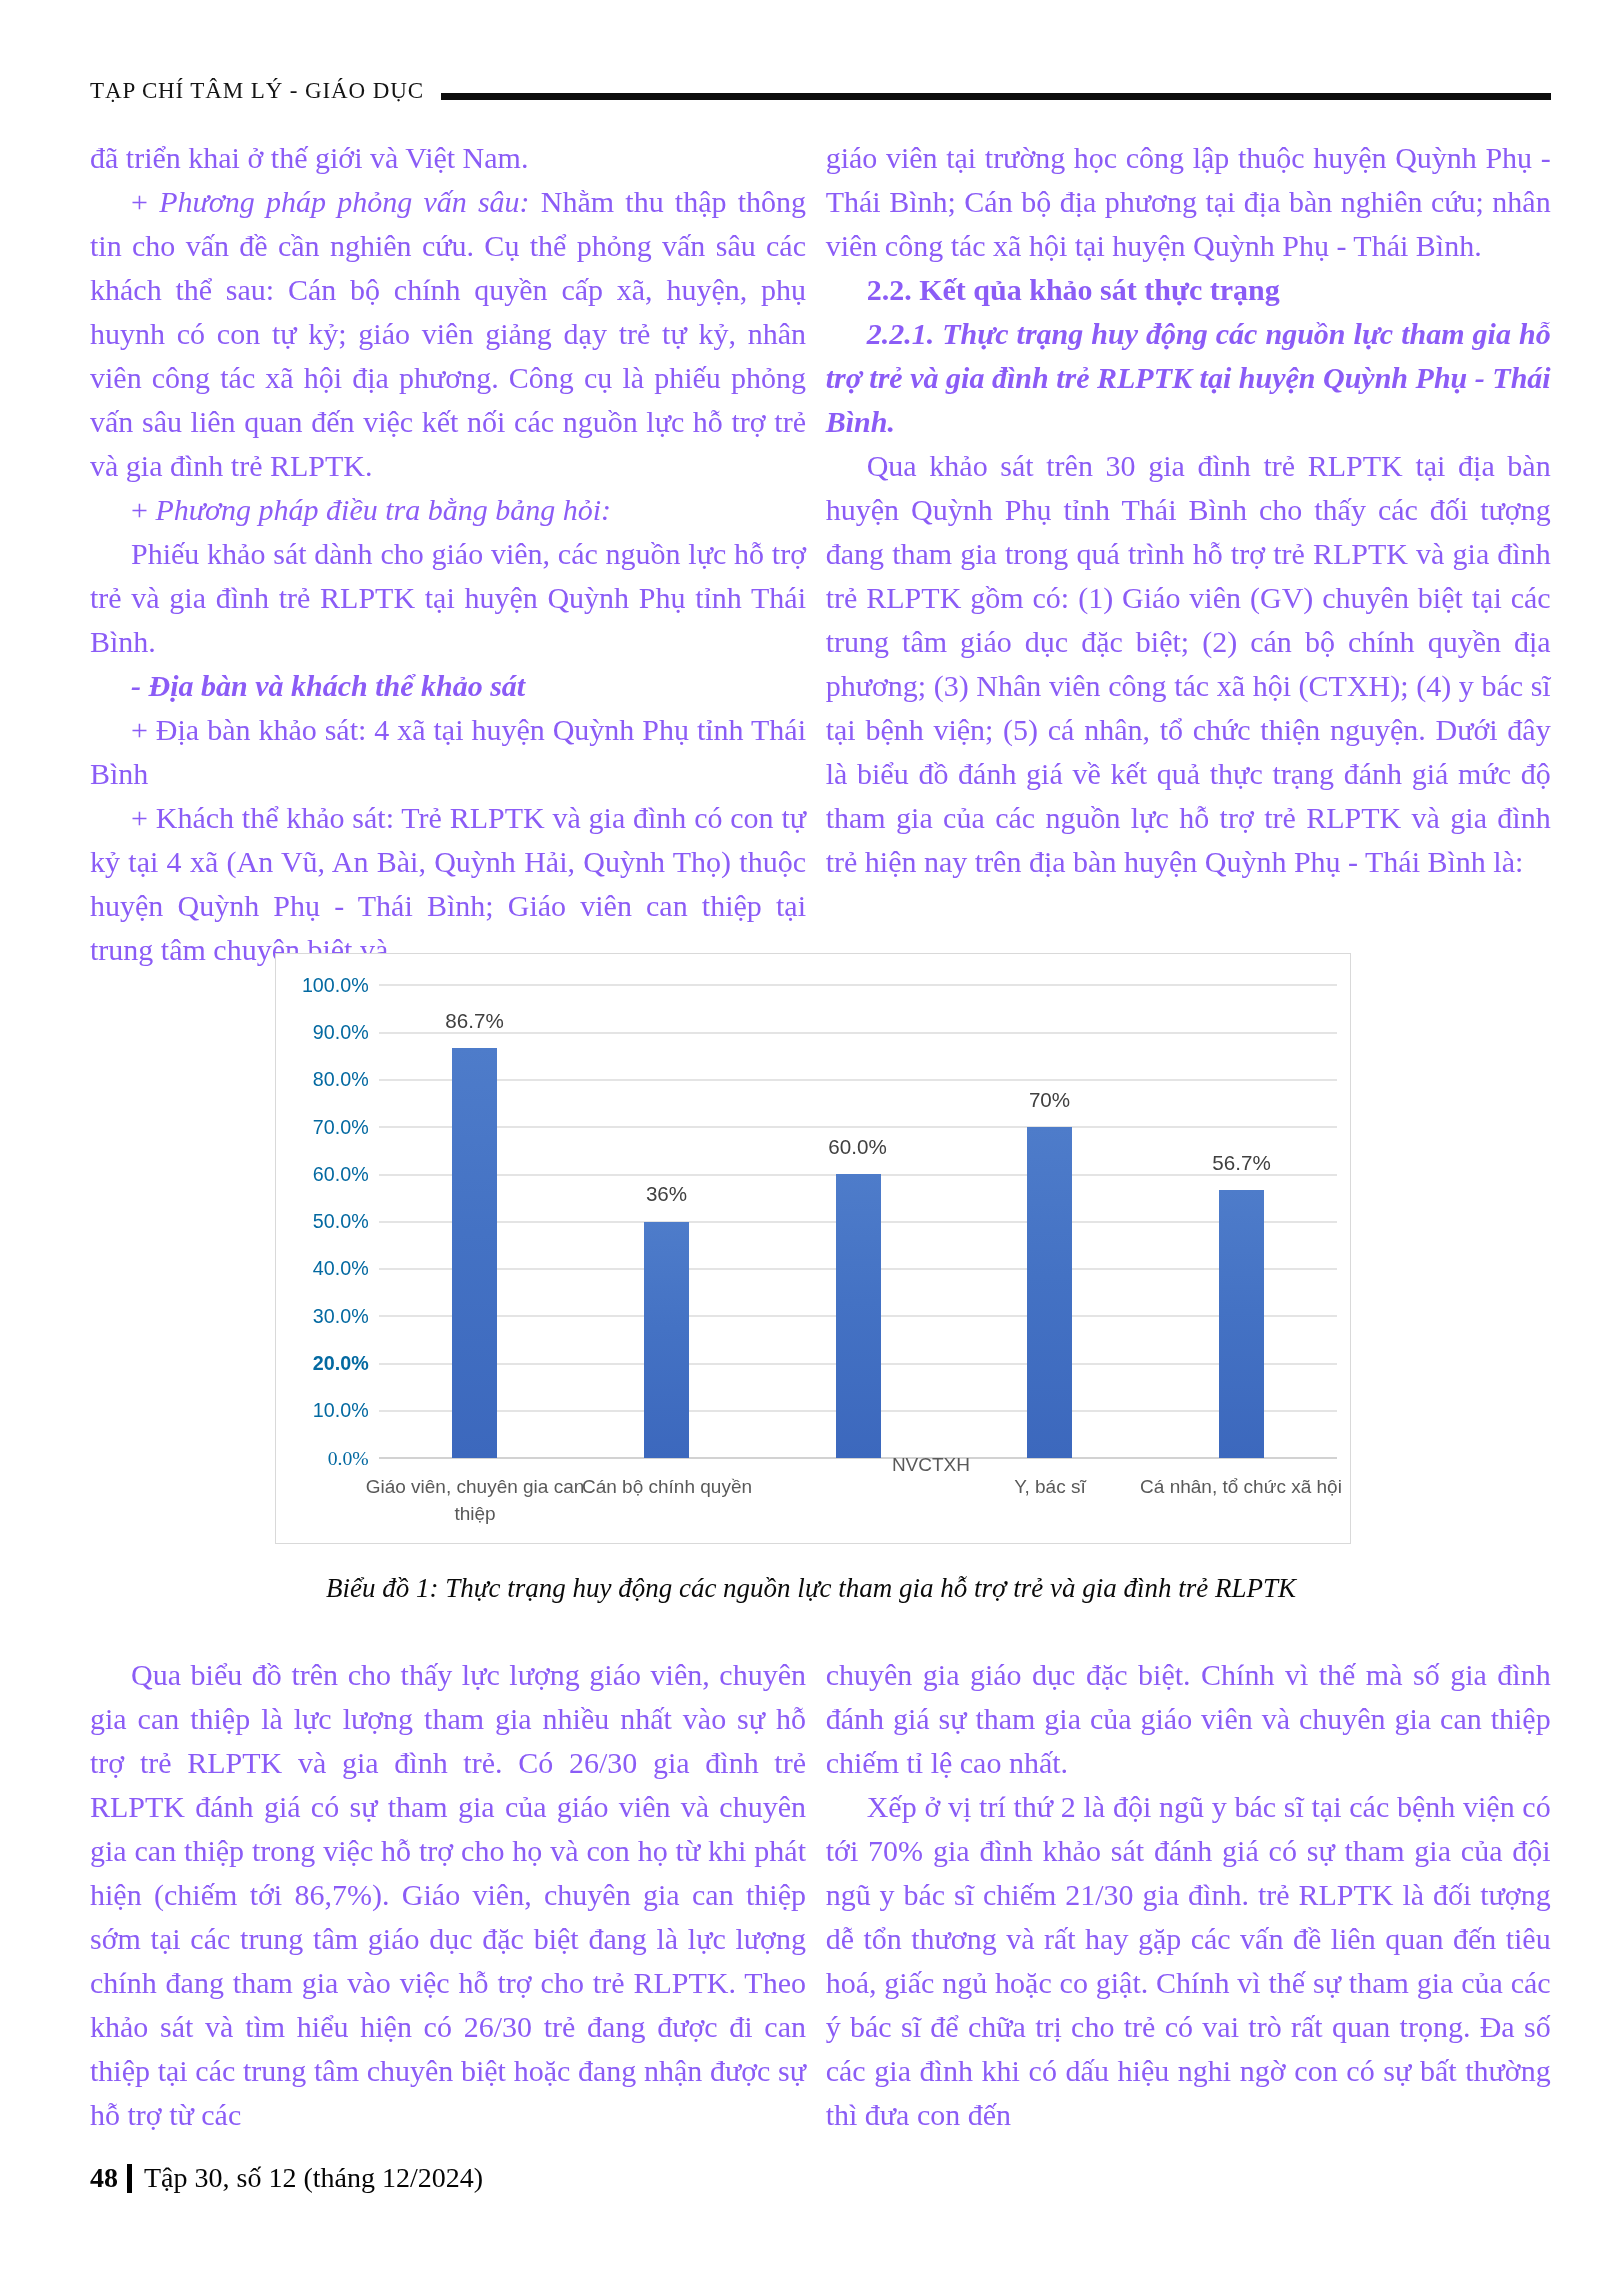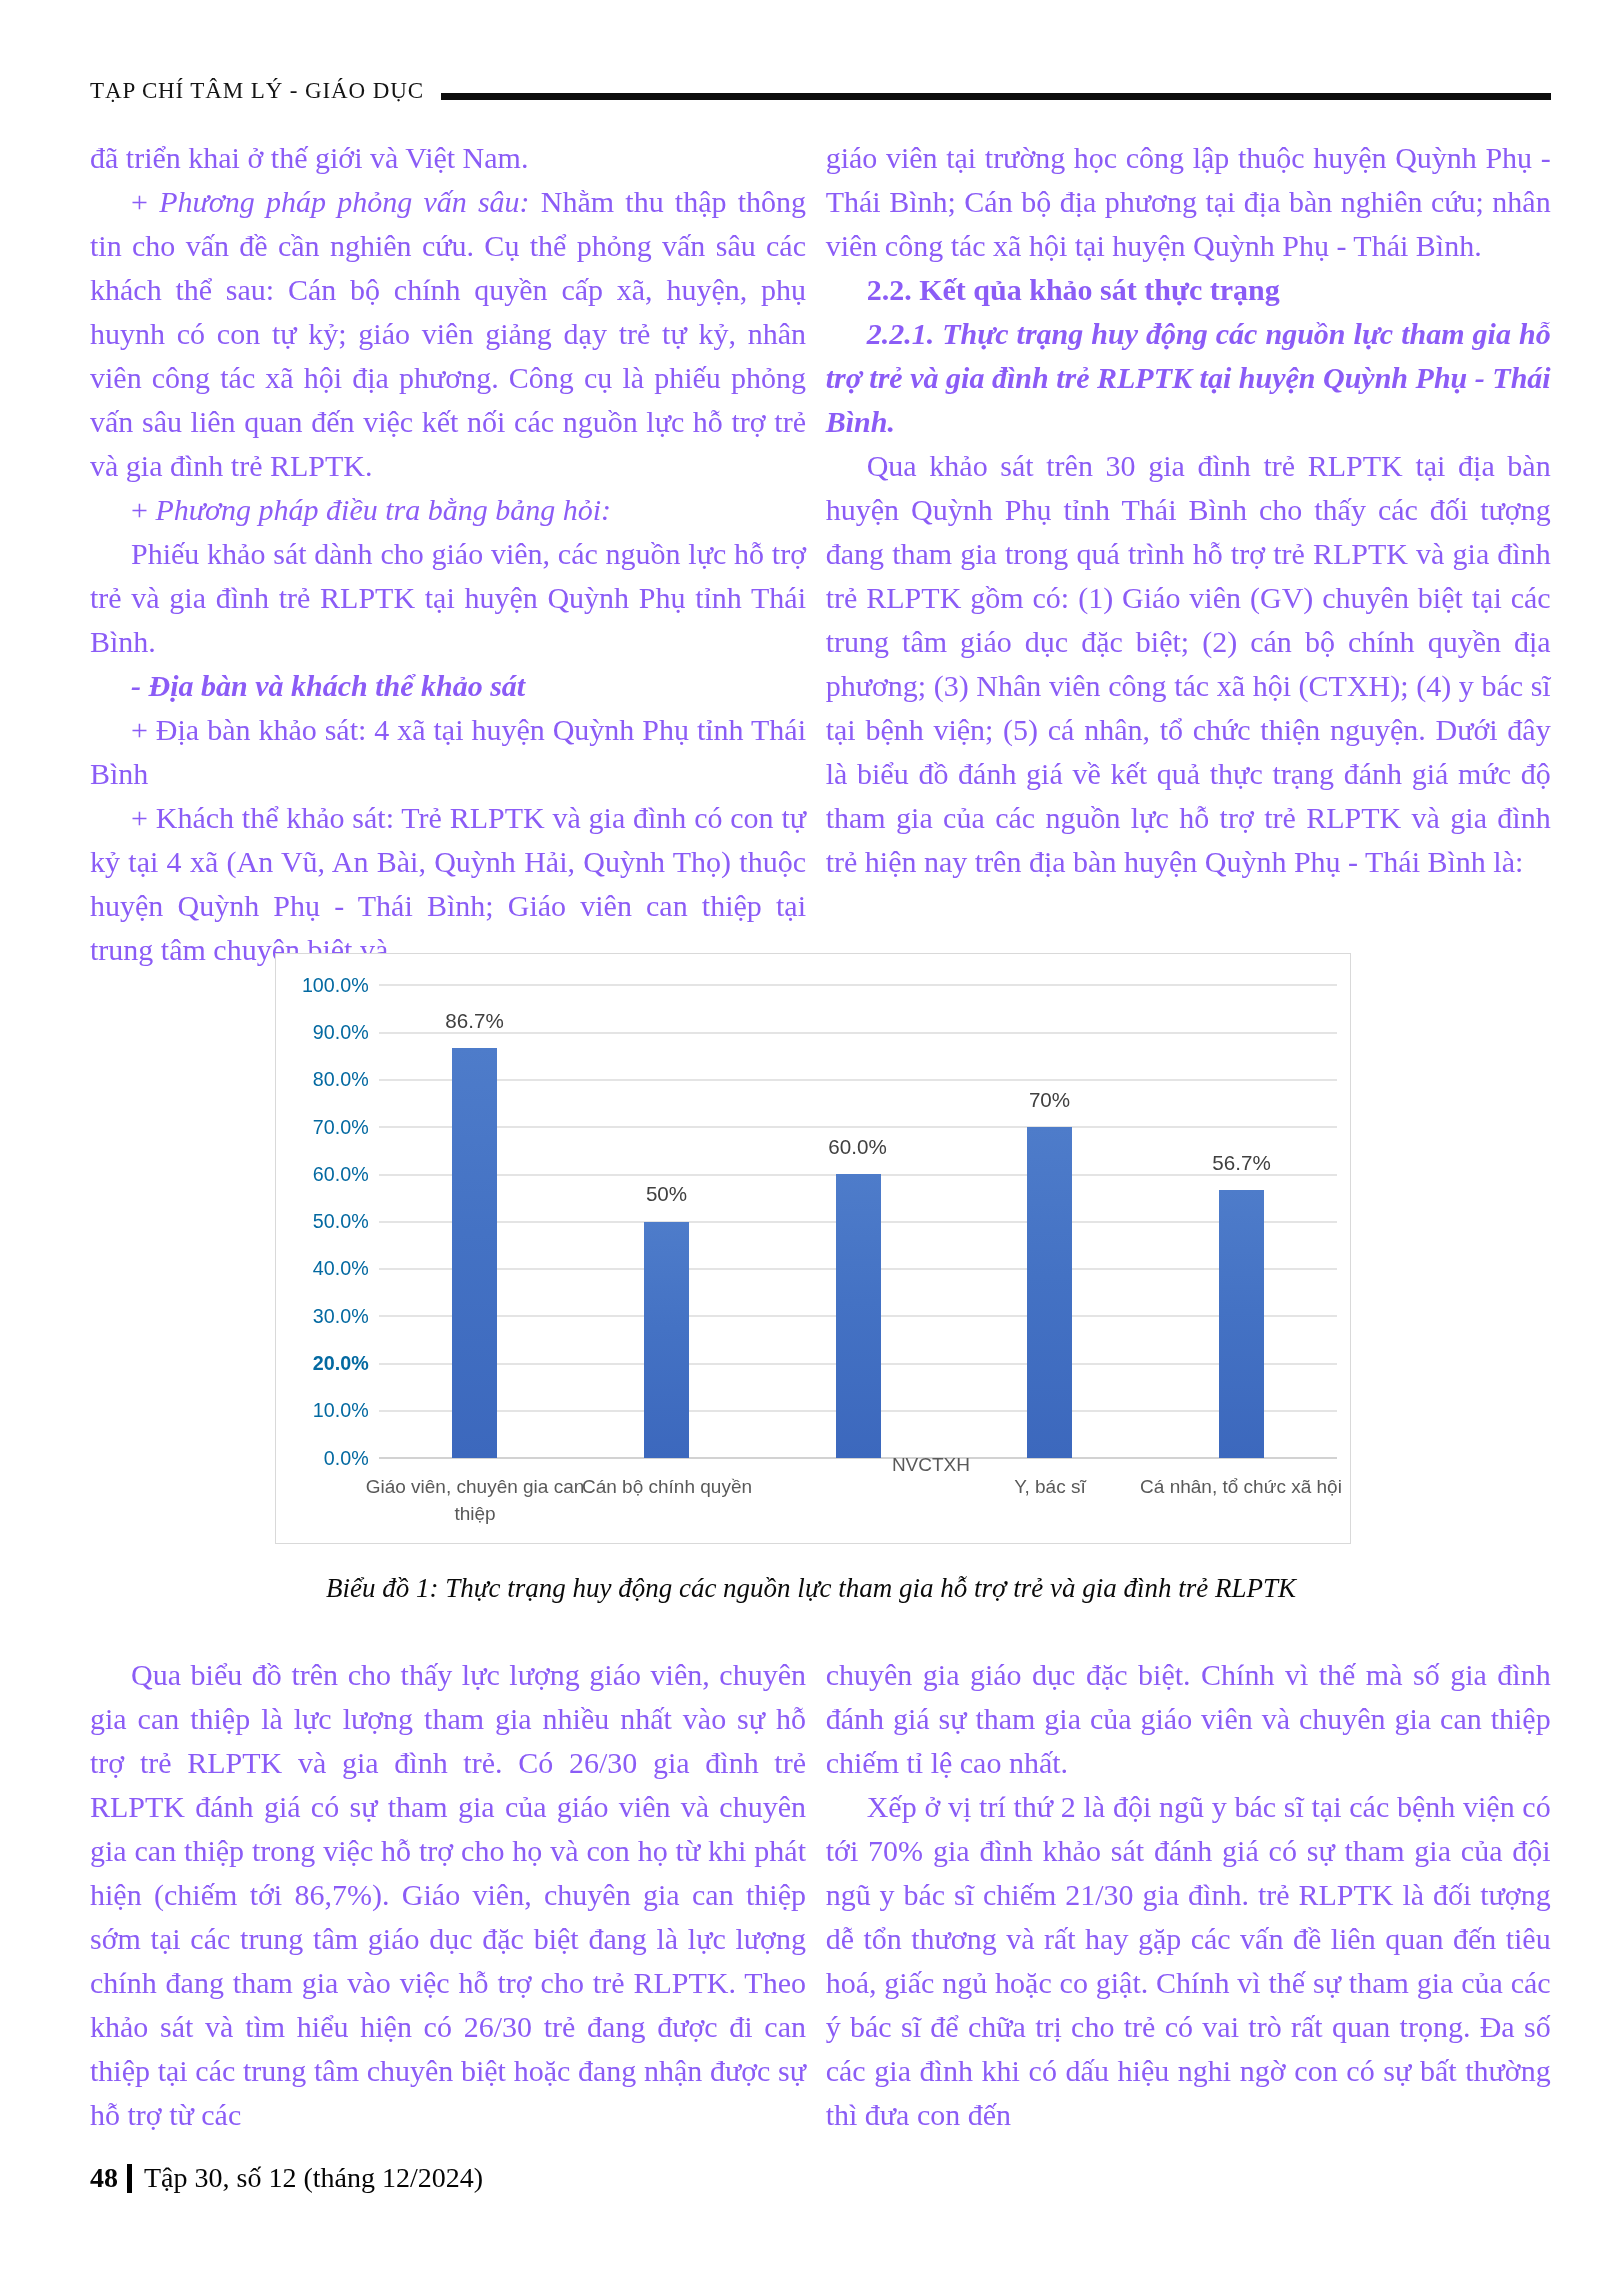--- a/index.html
+++ b/index.html
@@ -64,21 +64,21 @@
     <div class="col rc">
         <p class="noind"><span class="">giáo viên tại trường học công lập thuộc huyện Quỳnh Phụ - Thái Bình; Cán bộ địa phương tại địa bàn nghiên cứu; nhân viên công tác xã hội tại huyện Quỳnh Phụ - Thái Bình.</span></p>
         <p class="ind"><span class="bd">2.2. Kết qủa khảo sát thực trạng</span></p>
         <p class="ind"><span class="it bd">2.2.1. Thực trạng huy động các nguồn lực tham gia hỗ trợ trẻ và gia đình trẻ RLPTK tại huyện Quỳnh Phụ - Thái Bình.</span></p>
         <p class="ind"><span class="">Qua khảo sát trên 30 gia đình trẻ RLPTK tại địa bàn huyện Quỳnh Phụ tỉnh Thái Bình cho thấy các đối tượng đang tham gia trong quá trình hỗ trợ trẻ RLPTK và gia đình trẻ RLPTK gồm có: (1) Giáo viên (GV) chuyên biệt tại các trung tâm giáo dục đặc biệt; (2) cán bộ chính quyền địa phương; (3) Nhân viên công tác xã hội (CTXH); (4) y bác sĩ tại bệnh viện; (5) cá nhân, tổ chức thiện nguyện. Dưới đây là biểu đồ đánh giá về kết quả thực trạng đánh giá mức độ tham gia của các nguồn lực hỗ trợ trẻ RLPTK và gia đình trẻ hiện nay trên địa bàn huyện Quỳnh Phụ - Thái Bình là:</span></p>
       </div>
   </div>
 
   <div class="chart-fig" id="chart">
       <div class="gline axis" style="left: 103px; width: 958px; top: 503px;"></div>
-      <div class="ytick" style="left: 2.7px; top: 493px;">0.0%</div>
+      <div class="ytick" style="left: 2.7px; top: 493px; font-family: Liberation Serif, serif;">0.0%</div>
       <div class="gline" style="left: 103px; width: 958px; top: 456px;"></div>
       <div class="ytick" style="left: 2.7px; top: 445px;">10.0%</div>
       <div class="gline" style="left: 103px; width: 958px; top: 409px;"></div>
       <div class="ytick" style="left: 2.7px; top: 398px; font-weight: bold;">20.0%</div>
       <div class="gline" style="left: 103px; width: 958px; top: 361px;"></div>
       <div class="ytick" style="left: 2.7px; top: 351px;">30.0%</div>
       <div class="gline" style="left: 103px; width: 958px; top: 314px;"></div>
       <div class="ytick" style="left: 2.7px; top: 303px;">40.0%</div>
       <div class="gline" style="left: 103px; width: 958px; top: 267px;"></div>
       <div class="ytick" style="left: 2.7px; top: 256px;">50.0%</div>
@@ -89,21 +89,21 @@
       <div class="gline" style="left: 103px; width: 958px; top: 125px;"></div>
       <div class="ytick" style="left: 2.7px; top: 114px;">80.0%</div>
       <div class="gline" style="left: 103px; width: 958px; top: 78px;"></div>
       <div class="ytick" style="left: 2.7px; top: 67px;">90.0%</div>
       <div class="gline" style="left: 103px; width: 958px; top: 30px;"></div>
       <div class="ytick" style="left: 2.7px; top: 19.7px;">100.0%</div>
       <div class="bar" style="left: 176px; top: 94px; width: 45px; height: 410px;"></div>
       <div class="dlabel" style="left: 136px; top: 55px;">86.7%</div>
       <div class="clabel" style="left: 87px; top: 519px;">Giáo viên, chuyên gia can thiệp</div>
       <div class="bar" style="left: 368px; top: 268px; width: 45px; height: 236px;"></div>
-      <div class="dlabel" style="left: 328px; top: 228px;">50%</div>
+      <div class="dlabel" style="left: 328px; top: 228px;">36%</div>
       <div class="clabel" style="left: 279px; top: 519px;">Cán bộ chính quyền</div>
       <div class="bar" style="left: 560px; top: 220px; width: 45px; height: 284px;"></div>
       <div class="dlabel" style="left: 519px; top: 181px;">60.0%</div>
       <div class="clabel" style="left: 470px; top: 497px; text-align: right;">NVCTXH</div>
       <div class="bar" style="left: 751px; top: 173px; width: 45px; height: 331px;"></div>
       <div class="dlabel" style="left: 711px; top: 134px;">70%</div>
       <div class="clabel" style="left: 662px; top: 519px;">Y, bác sĩ</div>
       <div class="bar" style="left: 943px; top: 236px; width: 45px; height: 268px;"></div>
       <div class="dlabel" style="left: 903px; top: 197px;">56.7%</div>
       <div class="clabel" style="left: 853px; top: 519px;">Cá nhân, tổ chức xã hội</div>

